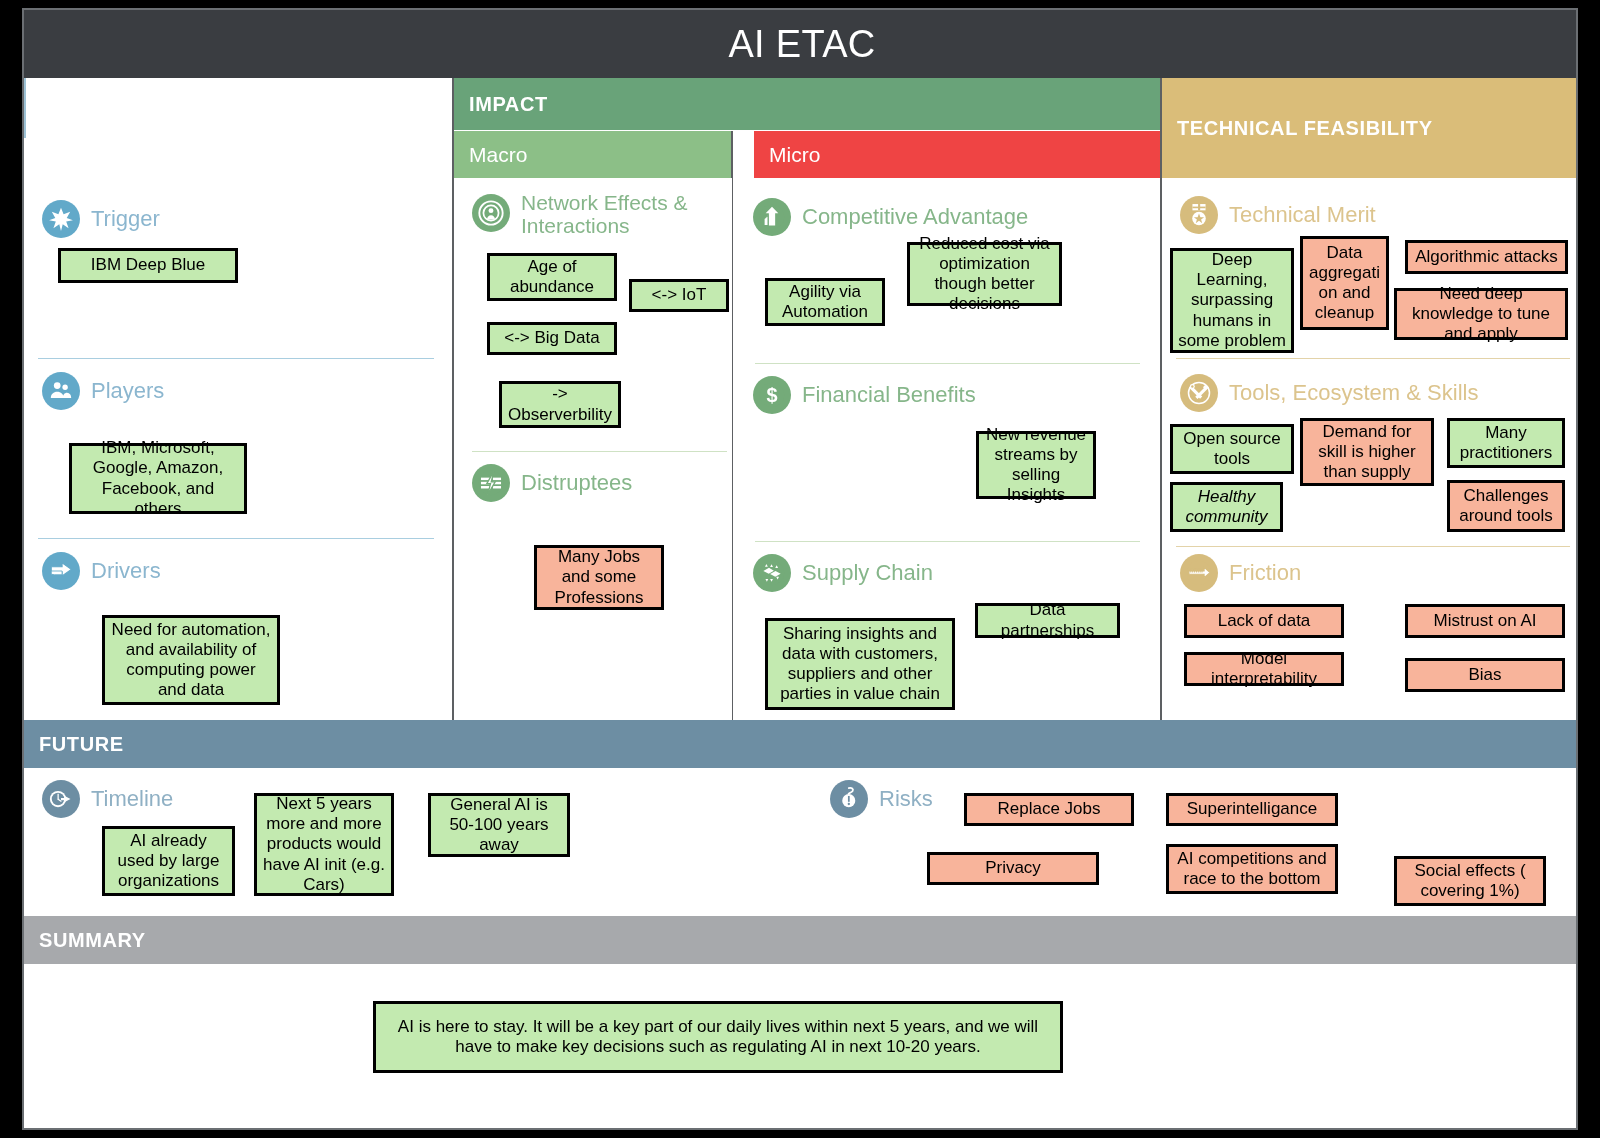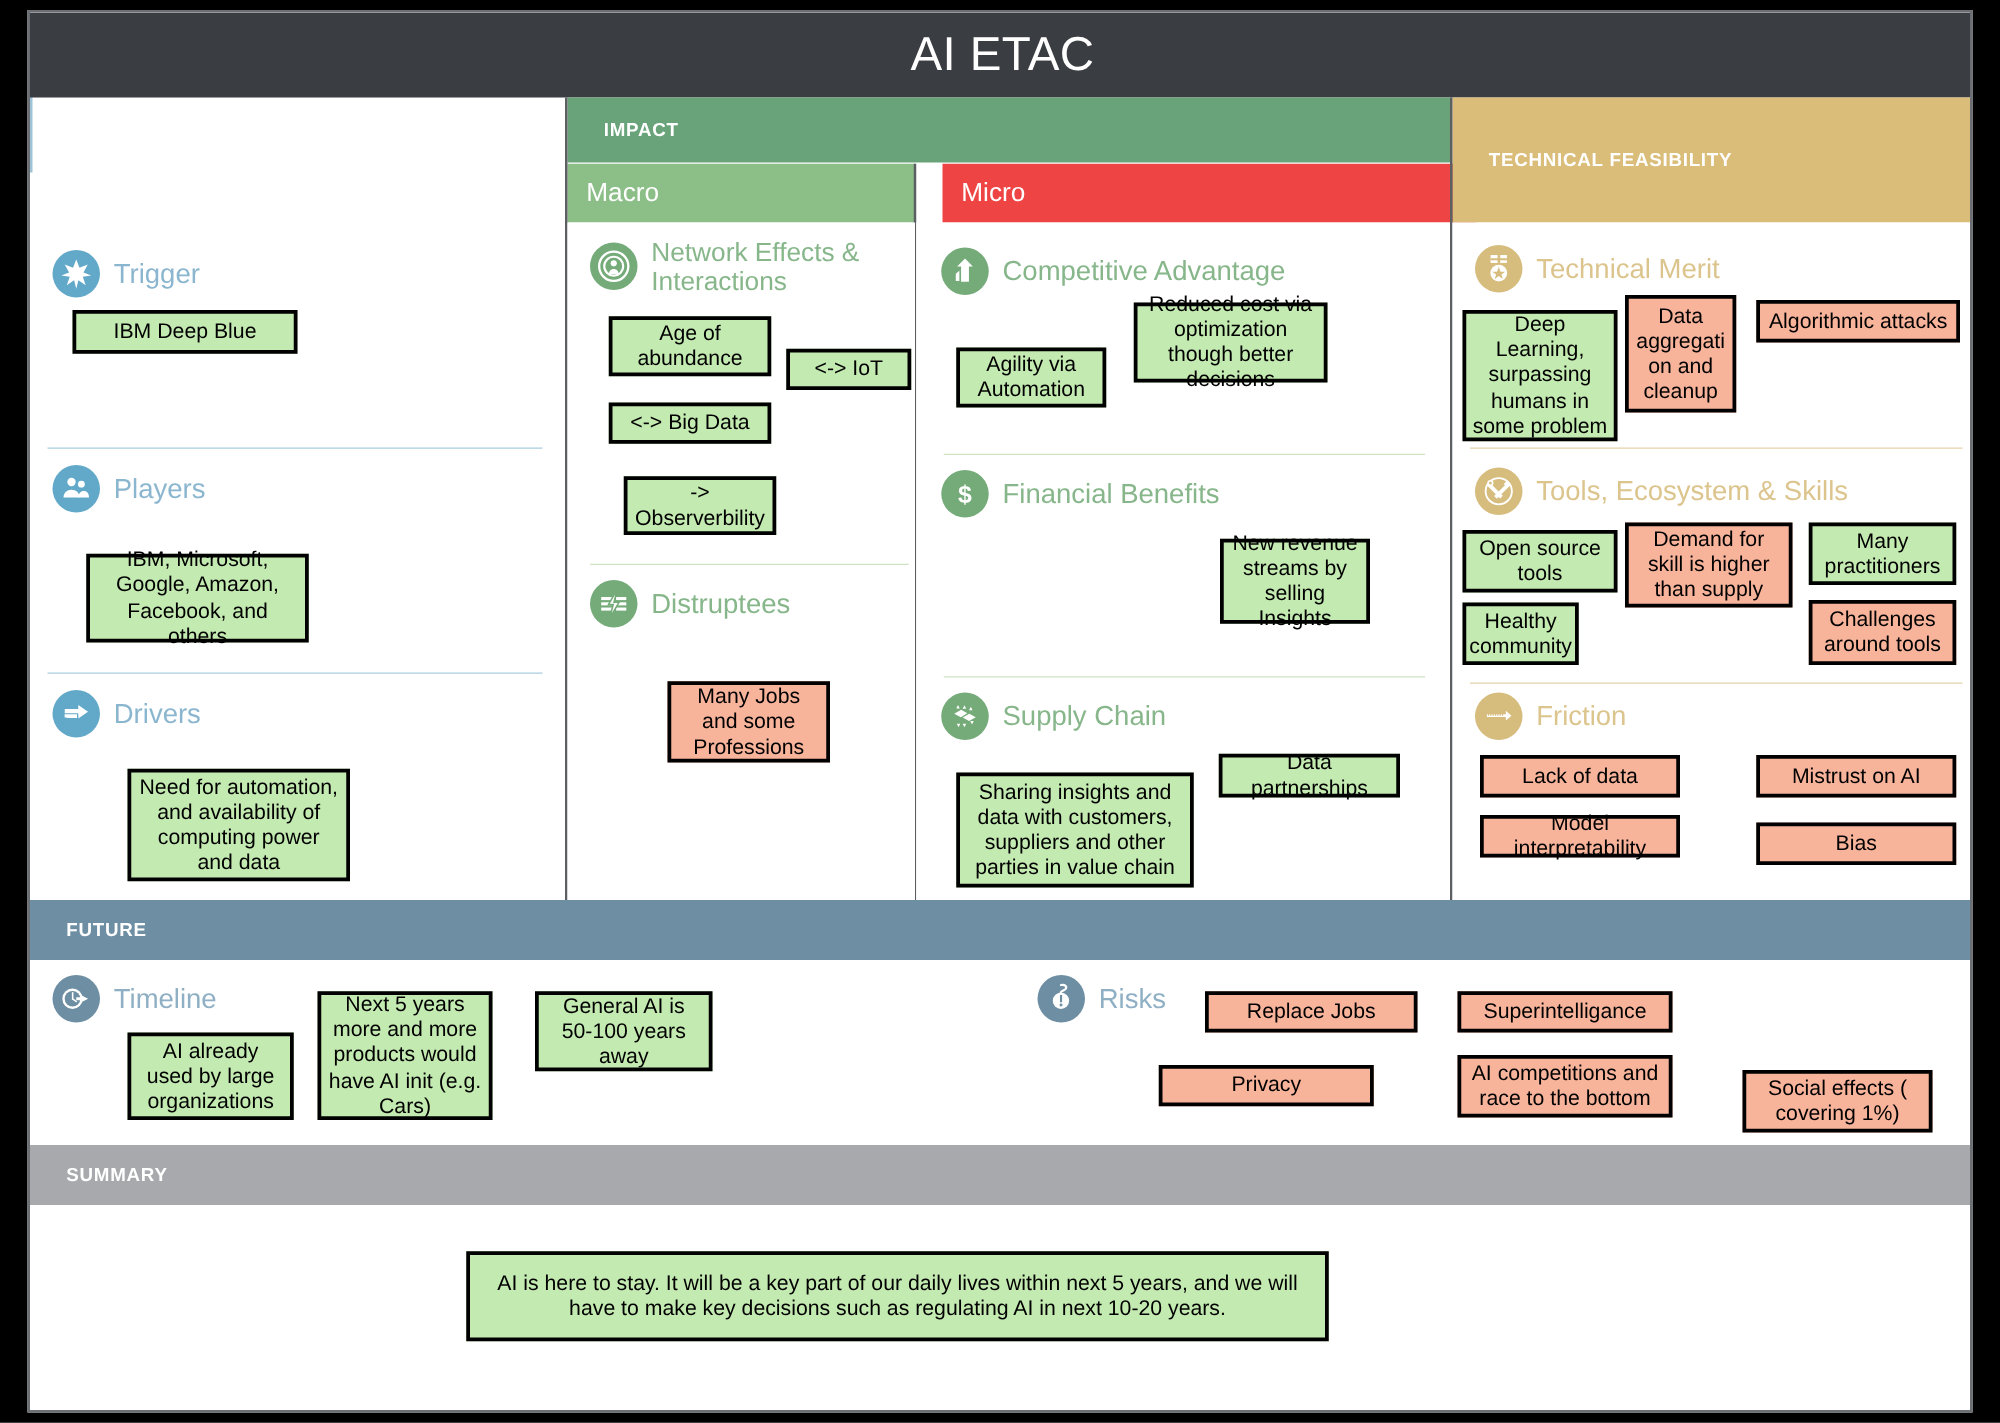--- a/index.html
+++ b/index.html
@@ -27,22 +27,22 @@
     display: flex; align-items: center; justify-content: center;
   }
   .title-bar .txt {
     color: #ffffff; font-size: 38px; font-weight: 400; letter-spacing: .3px;
   }
 
   
   .band {
     position: absolute;
     display: flex; align-items: center;
-    color: #fff; font-weight: bold; font-size: 15px;
-    letter-spacing: .6px; padding-left: 29px;
+    color: #fff; font-weight: bold; font-size: 20px;
+    letter-spacing: .6px; padding-left: 15px;
   }
   .sub-band {
     position: absolute;
     display: flex; align-items: center;
     color: #fff; font-weight: 400; font-size: 21px;
     padding-left: 15px;
   }
 
   .opportunity-head { left: 0;    top: 68px;  width: 428px;  height: 100px; background:#62a9c9; }
   .impact-head      { left: 430px;top: 68px;  width: 706px;  height: 52px;  background:#69a379; }
@@ -316,20 +316,23 @@
 
     <div class="note green" style="left:8px; top:70px; width:124px; height:105px;">
       <span>Deep Learning, surpassing humans in some problem</span>
     </div>
     <div class="note pink" style="left:138px; top:58px; width:89px; height:94px;">
       <span>Data aggregati on and cleanup</span>
     </div>
     <div class="note pink" style="left:243px; top:62px; width:163px; height:34px;">
       <span>Algorithmic attacks</span>
     </div>
+    <div class="note pink" style="left:232px; top:110px; width:174px; height:52px;">
+      <span>Need deep knowledge to tune and apply</span>
+    </div>
 
     <div class="hr hr-gold" style="left:14px; top:180px; width:394px;"></div>
 
     <div class="sect-head" style="left:18px; top:196px;">
       <span class="icon-circle c-gold">
         <svg width="28" height="28" viewBox="0 0 24 24">
           <circle cx="12" cy="12" r="10.4" fill="#d6bc7d"></circle>
           <circle cx="12" cy="12" r="9" fill="none" stroke="#fff" stroke-width="1.3"></circle>
           <path d="M5.4 5.6l9.4 9.4-1.9 1.9-9.4-9.4z" fill="#fff"></path>
           <path d="M17.4 5.0l-2.0 2.0 1.3 1.3 2.0-2.0z" fill="#fff"></path>
@@ -343,21 +346,21 @@
 
     <div class="note green" style="left:8px; top:246px; width:124px; height:50px;">
       <span>Open source tools</span>
     </div>
     <div class="note pink" style="left:138px; top:240px; width:134px; height:68px;">
       <span>Demand for skill is higher than supply</span>
     </div>
     <div class="note green" style="left:285px; top:240px; width:118px; height:50px;">
       <span>Many practitioners</span>
     </div>
-    <div class="note green" style="left:8px; top:304px; width:93px; height:50px;">
+    <div class="note green" style="left:8px; top:304px; width:113px; height:50px;font-style:italic;">
       <span>Healthy community</span>
     </div>
     <div class="note pink" style="left:285px; top:302px; width:118px; height:52px;">
       <span>Challenges around tools</span>
     </div>
 
     <div class="hr hr-gold" style="left:14px; top:368px; width:394px;"></div>
 
     <div class="sect-head" style="left:18px; top:376px;">
       <span class="icon-circle c-gold">

